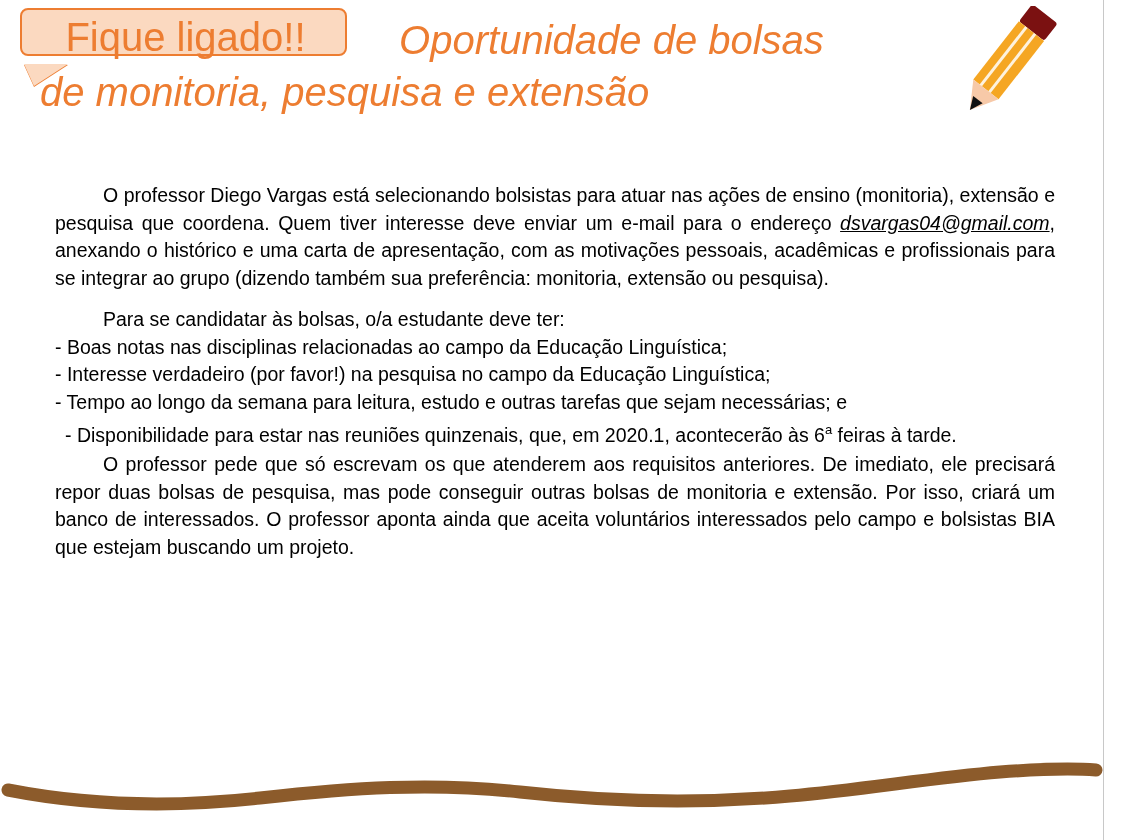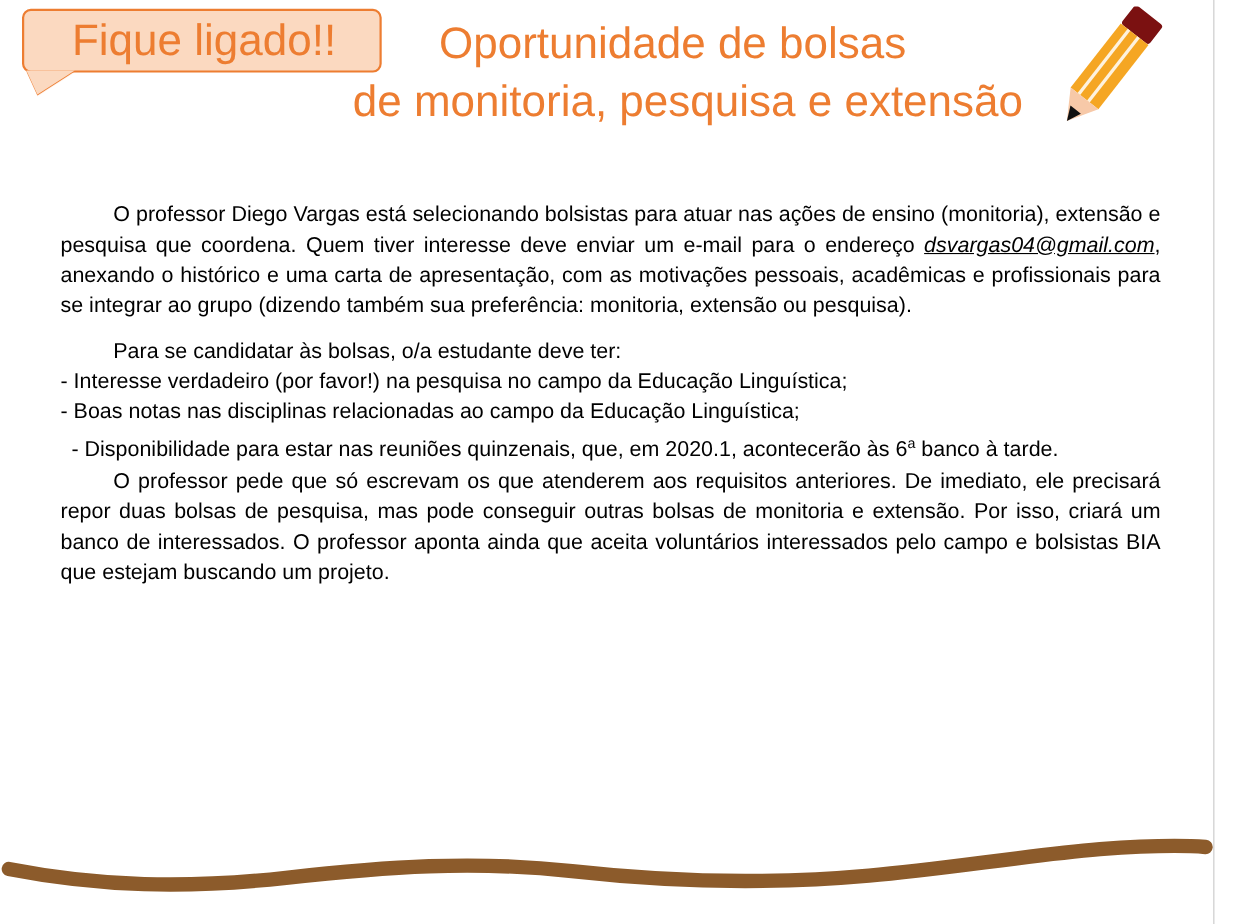--- a/index.html
+++ b/index.html
@@ -45,37 +45,38 @@
     left: 40px;
     top: 14px;
     width: 930px;
   }
   .title-line {
     color: #ED7D31;
     font-size: 40px;
     line-height: 52px;
     text-align: center;
     white-space: nowrap;
+    font-style: italic;
   }
   .title-line-1 {
     text-align: left;
     padding-left: 18px;
   }
   .title-line-2 {
-    text-align: right;
+    text-align: left;
     padding-right: 40px;
   }
 
   
   #callout {
     position: absolute;
     left: 20px;
     top: 8px;
     width: 327px;
-    height: 58px;
+    height: 48px;
     background: #FBD9C0;
     border: 2px solid #ED7D31;
     border-radius: 8px;
     box-sizing: border-box;
   }
   #callout-text {
     position: absolute;
     left: 0;
     top: 0;
     width: 327px;
@@ -191,23 +192,24 @@
   </svg>
 
   <div id="body-text">
 
     <p class="para">
       <span class="indent"></span><span>O professor Diego Vargas está selecionando bolsistas para atuar nas ações de ensino (monitoria), extensão e pesquisa que coordena. Quem tiver interesse deve enviar um e-mail para o endereço </span><a class="link" href="#">dsvargas04@gmail.com</a><span>, anexando o </span><span class="bold">histórico</span><span> e uma </span><span class="bold">carta de apresentação, com as motivações pessoais, acadêmicas e profissionais</span><span> para se integrar ao grupo (dizendo também sua preferência: monitoria, extensão ou pesquisa).</span>
     </p>
 
     <div class="list-block">
       <p class="list-line"><span class="indent"></span><span>Para se candidatar às bolsas, o/a estudante deve ter:</span></p>
+      <p class="list-line">- Boas notas nas disciplinas relacionadas ao campo da Educação Linguística;</p>
       <p class="list-line">- Interesse verdadeiro (por favor!) na pesquisa no campo da Educação Linguística;</p>
-      <p class="list-line">- Boas notas nas disciplinas relacionadas ao campo da Educação Linguística;</p>
-      <p class="list-line wrap"><span style="display:inline-block;width:10px;"></span><span>- Disponibilidade para estar nas reuniões quinzenais, que, em 2020.1, acontecerão às 6</span><span class="sup">a</span><span> banco à tarde.</span></p>
+      <p class="list-line">- Tempo ao longo da semana para leitura, estudo e outras tarefas que sejam necessárias; e</p>
+      <p class="list-line wrap"><span style="display:inline-block;width:10px;"></span><span>- Disponibilidade para estar nas reuniões quinzenais, que, em 2020.1, acontecerão às 6</span><span class="sup">a</span><span> feiras à tarde.</span></p>
     </div>
 
     <p class="para">
       <span class="indent"></span><span>O professor pede que </span><span class="bold">só escrevam os que atenderem aos requisitos anteriores</span><span>. De imediato, ele precisará repor duas bolsas de pesquisa, mas pode conseguir outras bolsas de monitoria e extensão.  Por isso, criará um banco de interessados. O professor aponta ainda que aceita voluntários interessados pelo campo e bolsistas BIA que estejam buscando um projeto.</span>
     </p>
 
 
   </div>
 
   <svg id="squiggle" viewBox="0 0 1103 60" preserveAspectRatio="none" xmlns="http://www.w3.org/2000/svg">

